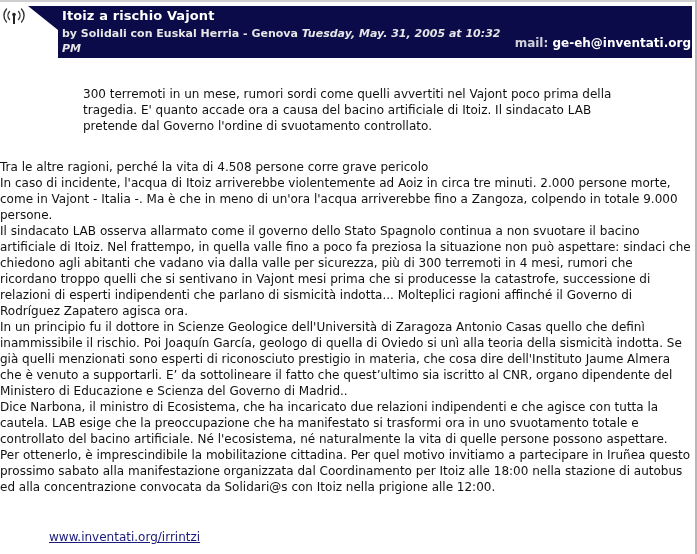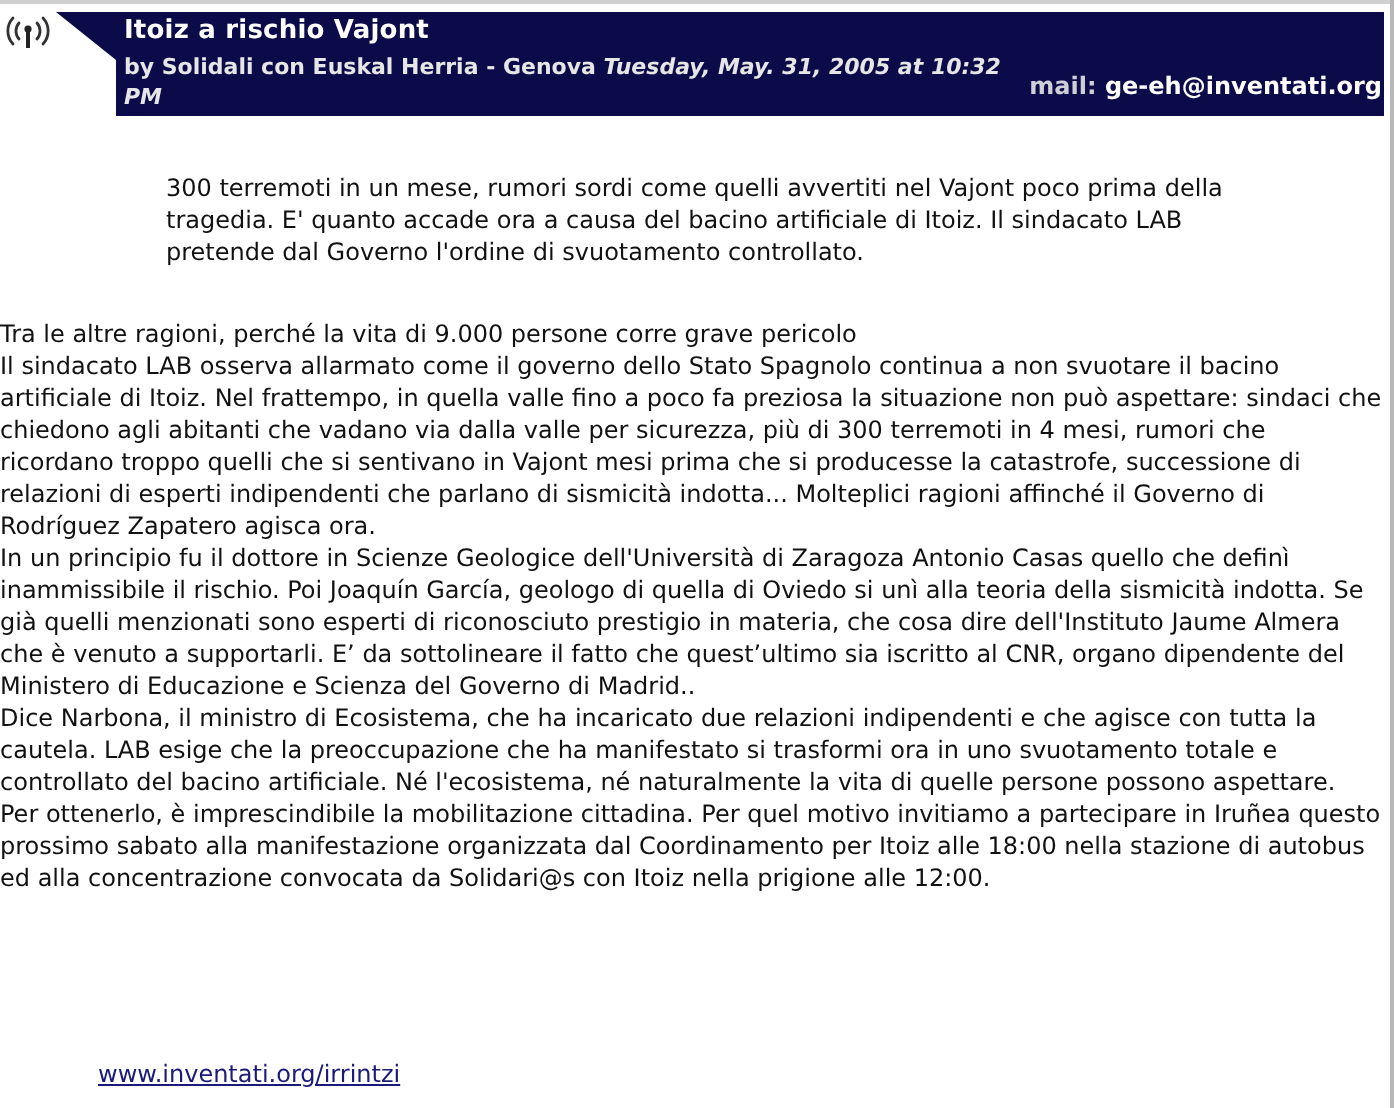--- a/index.html
+++ b/index.html
@@ -127,20 +127,21 @@
 </div>
 
 <div class="banner-mail">
   <span>mail: </span><span class="addr">ge-eh@inventati.org</span>
 </div>
 
 <div class="summary">300 terremoti in un mese, rumori sordi come quelli avvertiti nel Vajont poco prima della tragedia. E' quanto accade ora a causa del bacino artificiale di Itoiz. Il sindacato LAB pretende dal Governo l'ordine di svuotamento controllato.</div>
 
 <div class="article">
   <div class="gap"></div>
-  <p>Tra le altre ragioni, perché la vita di 9.000 persone corre grave pericolo</p>
+  <p>Tra le altre ragioni, perché la vita di 4.508 persone corre grave pericolo</p>
+  <p>In caso di incidente, l'acqua di Itoiz arriverebbe violentemente ad Aoiz in circa tre minuti. 2.000 persone morte, come in Vajont - Italia -. Ma è che in meno di un'ora l'acqua arriverebbe fino a Zangoza, colpendo in totale 9.000 persone.</p>
   <p>Il sindacato LAB osserva allarmato come il governo dello Stato Spagnolo continua a non svuotare il bacino artificiale di Itoiz. Nel frattempo, in quella valle fino a poco fa preziosa la situazione non può aspettare: sindaci che chiedono agli abitanti che vadano via dalla valle per sicurezza, più di 300 terremoti in 4 mesi, rumori che ricordano troppo quelli che si sentivano in Vajont mesi prima che si producesse la catastrofe, successione di relazioni di esperti indipendenti che parlano di sismicità indotta... Molteplici ragioni affinché il Governo di Rodríguez Zapatero agisca ora.</p>
   <p>In un principio fu il dottore in Scienze Geologice dell'Università di Zaragoza Antonio Casas quello che definì inammissibile il rischio. Poi Joaquín García, geologo di quella di Oviedo si unì alla teoria della sismicità indotta. Se già quelli menzionati sono esperti di riconosciuto prestigio in materia, che cosa dire dell'Instituto Jaume Almera che è venuto a supportarli. E’ da sottolineare il fatto che quest’ultimo sia iscritto al CNR, organo dipendente del Ministero di Educazione e Scienza del Governo di Madrid..</p>
   <p>Dice Narbona, il ministro di Ecosistema, che ha incaricato due relazioni indipendenti e che agisce con tutta la cautela. LAB esige che la preoccupazione che ha manifestato si trasformi ora in uno svuotamento totale e controllato del bacino artificiale. Né l'ecosistema, né naturalmente la vita di quelle persone possono aspettare.</p>
   <p>Per ottenerlo, è imprescindibile la mobilitazione cittadina. Per quel motivo invitiamo a partecipare in Iruñea questo prossimo sabato alla manifestazione organizzata dal Coordinamento per Itoiz alle 18:00 nella stazione di autobus ed alla concentrazione convocata da Solidari@s con Itoiz nella prigione alle 12:00.</p>
 </div>
 
 <a class="footer-link">www.inventati.org/irrintzi</a>
 
 </body></html>

